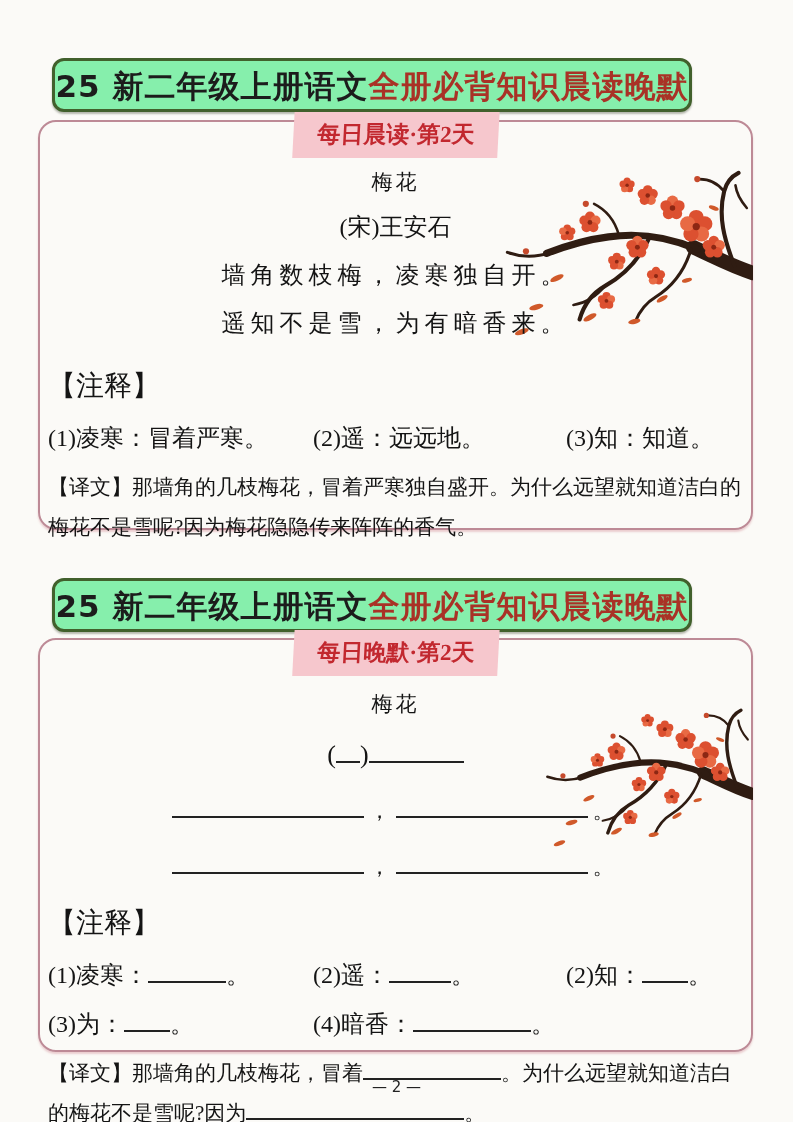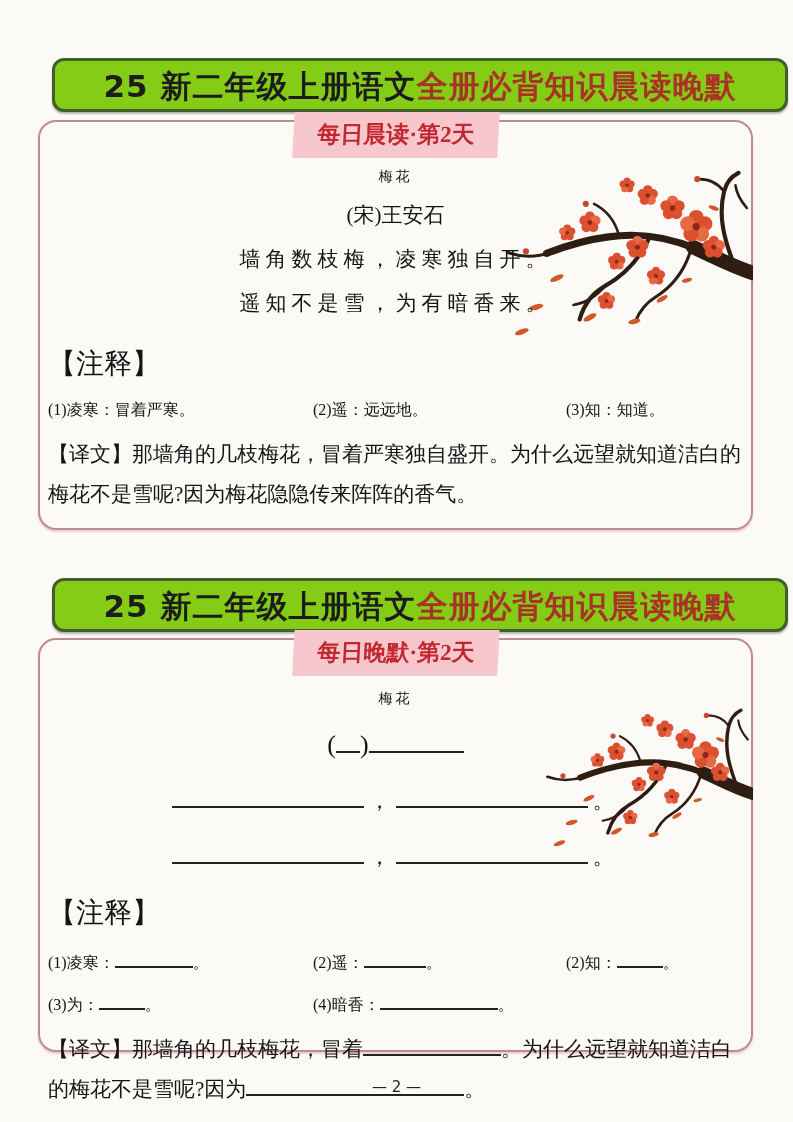--- a/index.html
+++ b/index.html
@@ -3,22 +3,22 @@
 <meta charset="utf-8">
 <style>
   * { margin:0; padding:0; box-sizing:border-box; }
   body {
     width:793px; height:1122px; position:relative; overflow:hidden;
     background:#fbfaf7; color:#141414;
     font-family:"Liberation Serif","DejaVu Serif",serif;
   }
   
   .hdr {
-    position:absolute; left:52px; width:736px; height:54px; line-height:50px;
-    background:#84cc16; border:3px solid #41602c; border-radius:12px;
+    position:absolute; left:52px; width:640px; height:54px; line-height:50px;
+    background:#86efac; border:3px solid #41602c; border-radius:12px;
     text-align:center; font-weight:bold; font-size:31px; letter-spacing:1px;
     box-shadow:0 2px 2px rgba(50,60,35,.35);
     font-family:"DejaVu Sans","Liberation Sans",sans-serif; white-space:nowrap;
   }
   .hdr1 { top:58px; } .hdr2 { top:578px; }
   .t-black { color:#1c1c1c; } .t-red { color:#a93226; }
   
   .card {
     position:absolute; left:38px; width:715px;
     border:2px solid #bd8a96; border-radius:18px;
@@ -29,33 +29,33 @@
   .badge {
     position:absolute; top:-10px; left:50%;
     transform:translateX(-50%) skewX(-3deg);
     background:#f6c7cd; color:#c2282f; font-weight:bold; font-size:23px;
     line-height:1; padding:11px 24px 12px; z-index:2; white-space:nowrap;
   }
   
   .poem { text-align:center; position:relative; z-index:1; }
   .card1 .poem { padding-top:46px; }
   .card2 .poem { padding-top:50px; }
-  .poem-title  { font-size:14px; letter-spacing:3px; }
-  .poem-author { margin-top:15px; font-size:21px; }
-  .poem-line   { margin-top:16px; font-size:21px; letter-spacing:5px; }
+  .poem-title  { font-size:21px; letter-spacing:3px; }
+  .poem-author { margin-top:15px; font-size:24px; }
+  .poem-line   { margin-top:16px; font-size:24px; letter-spacing:5px; }
   .dict-author { margin-top:22px; font-size:24px; }
   .paren { font-size:26px; }
   .dict-line { margin-top:26px; }
   .punct { font-size:22px; margin:0 5px; }
   
   .notes { padding:0 8px; position:relative; z-index:1; }
   .card1 .notes-heading { margin-top:28px; }
   .card2 .notes-heading { margin-top:22px; }
   .notes-heading { font-size:28px; }
-  .notes-row { display:flex; margin-top:17px; font-size:16px; white-space:nowrap; }
+  .notes-row { display:flex; margin-top:17px; font-size:24px; white-space:nowrap; }
   .nc1 { width:265px; } .nc2 { width:253px; } .nc3 { flex:1; }
   .trans { margin:13px 8px 0; font-size:21px; line-height:40px; position:relative; z-index:1; }
   
   .bl { display:inline-block; height:19px; border-bottom:2px solid #222; }
   .bl-paren { width:24px; } .bl-author { width:95px; }
   .bl-line { width:192px; }
   .bl-n1 { width:78px; } .bl-n2 { width:62px; } .bl-n3 { width:46px; }
   .bl-n4 { width:46px; } .bl-n5 { width:118px; }
   .bl-t1 { width:138px; } .bl-t2 { width:218px; }
   

